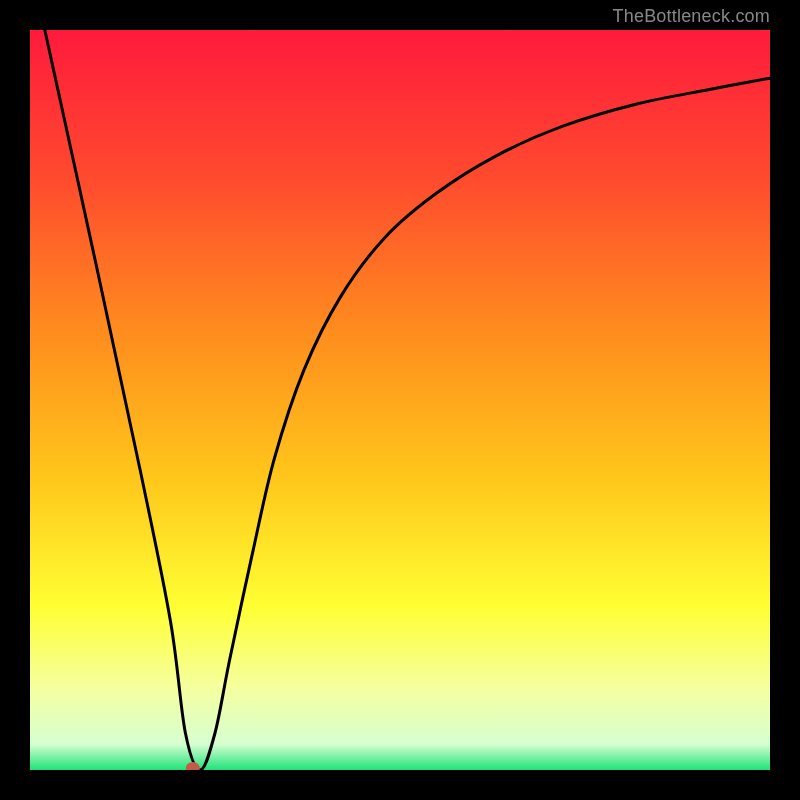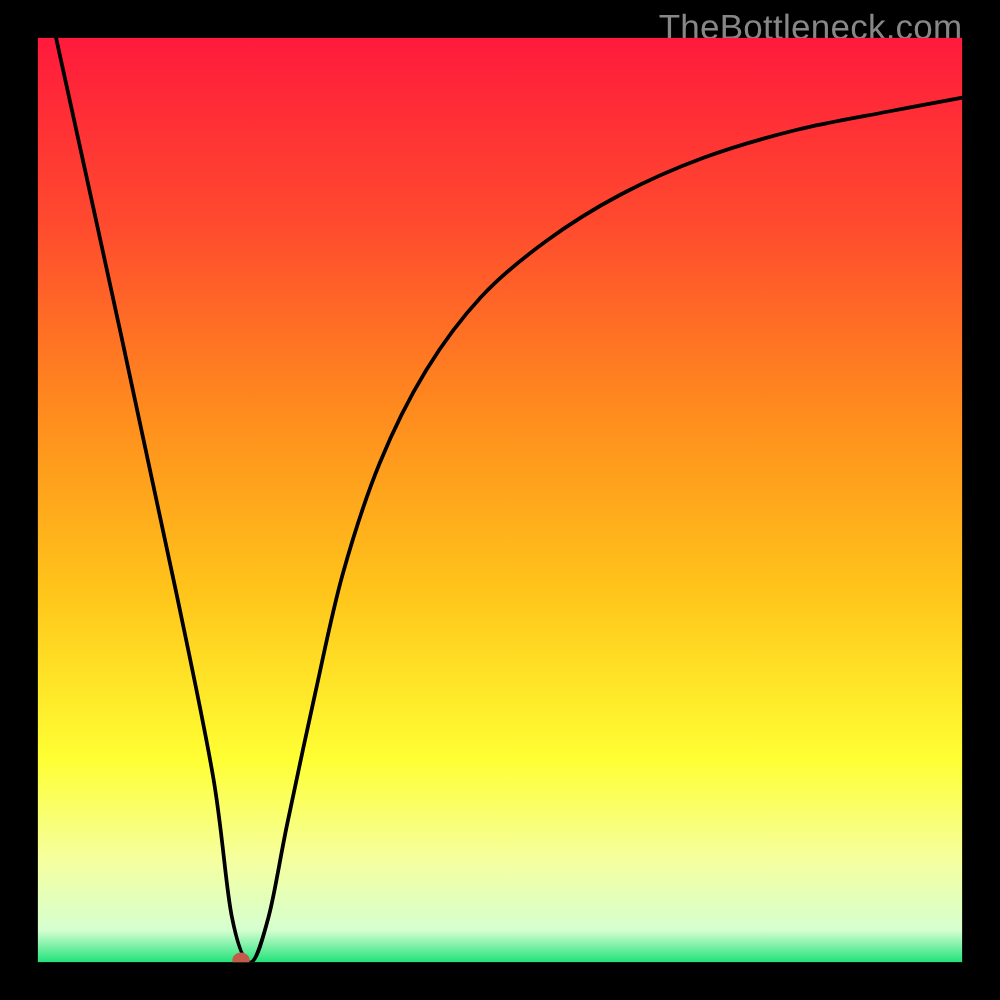--- a/index.html
+++ b/index.html
@@ -23,21 +23,21 @@
     top: 30px;
     width: 740px;
     height: 740px;
     overflow: hidden;
   }
   .watermark {
     position: absolute;
     top: 6px;
     right: 30px;
     color: #878787;
-    font-size: 28px;
+    font-size: 18px;
     font-weight: 500;
     letter-spacing: 0.2px;
     margin-left: 12px;
   }
   svg { display: block; }
 </style>
 </head>
 <body>
 
 <div class="frame">

